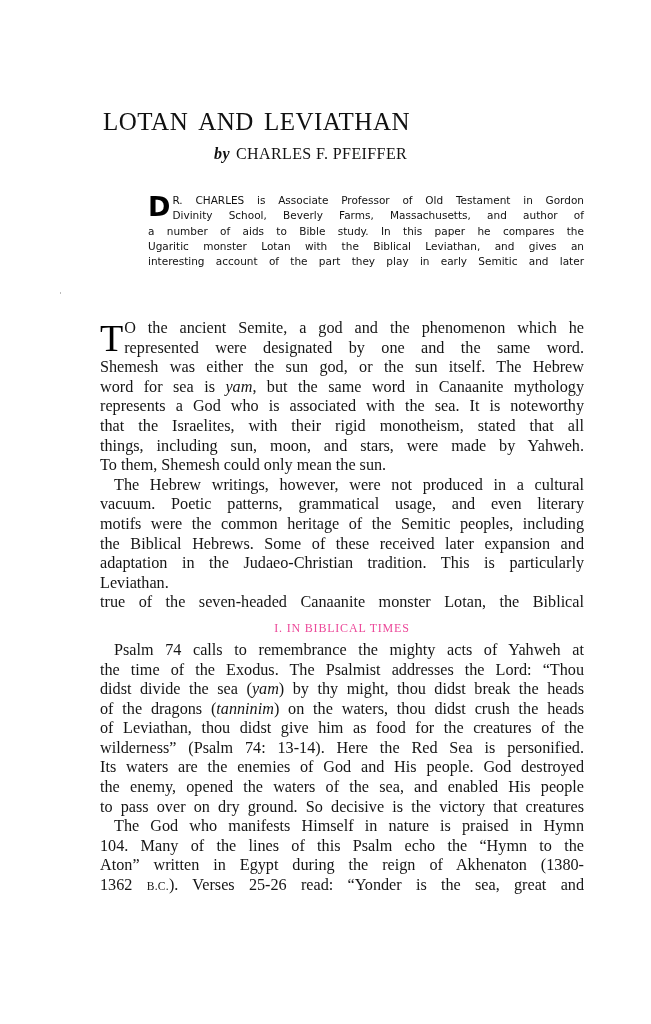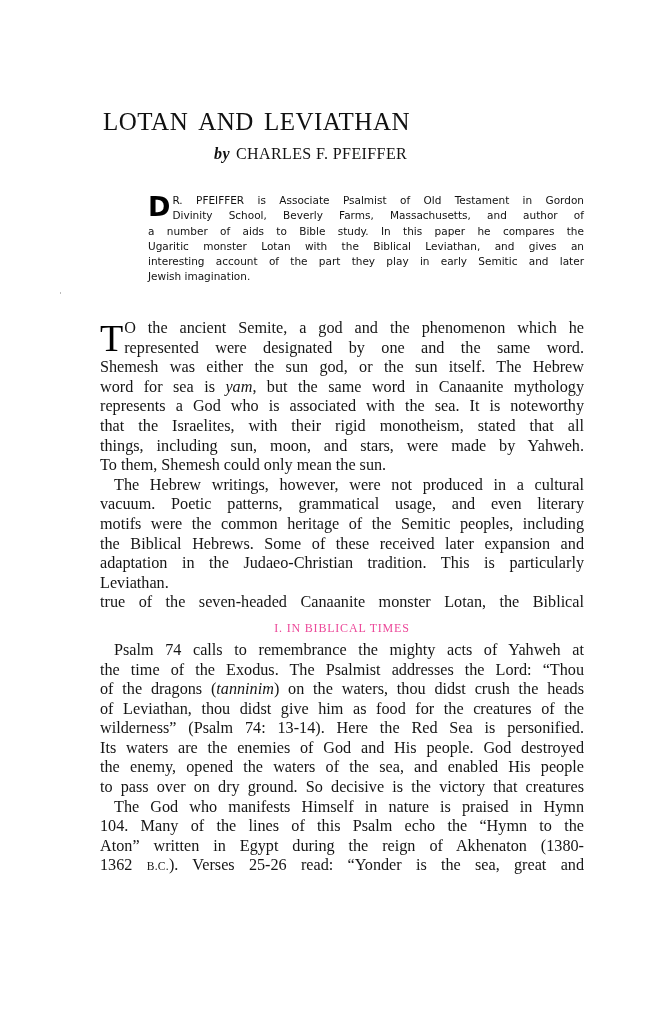--- a/index.html
+++ b/index.html
@@ -135,26 +135,25 @@
   <h1 class="title"><span>LOTAN</span><span class="gap"></span><span>AND</span><span class="gap"></span><span>LEVIATHAN</span></h1>
 
   <div class="byline">
     <span class="by">by</span><span>CHARLES F. PFEIFFER</span>
   </div>
 
   <div class="margin-mark"></div>
 
   <div class="abstract">
     <span class="dropcap-sans">D</span>
-    <span class="line">R. PFEIFFER is Associate Psalmist of Old Testament in Gordon</span>
+    <span class="line">R. CHARLES is Associate Professor of Old Testament in Gordon</span>
     <span class="line indent">Divinity School, Beverly Farms, Massachusetts, and author of</span>
     <span class="line">a number of aids to Bible study.  In this paper he compares the</span>
     <span class="line">Ugaritic monster Lotan with the Biblical Leviathan, and gives an</span>
     <span class="line">interesting account of the part they play in early Semitic and later</span>
-    <span class="line last">Jewish imagination.</span>
   </div>
 
   <div class="body-text">
 
     <div>
       <span class="dropcap-serif">T</span>
       <span class="ln">O the ancient Semite, a god and the phenomenon which he</span>
       <span class="ln dcind">represented were designated by one and the same word.</span>
       <span class="ln">Shemesh was either the sun god, or the sun itself.  The Hebrew</span>
       <span class="ln"><span>word for sea is </span><em>yam</em><span>, but the same word in Canaanite mythology</span></span>
@@ -172,20 +171,21 @@
       <span class="ln">adaptation in the Judaeo-Christian tradition.  This is particularly</span>
       <span class="ln last">Leviathan.</span>
       <span class="ln">true of the seven-headed Canaanite monster Lotan, the Biblical</span>
     </div>
 
     <span class="section-heading">I.  IN BIBLICAL TIMES</span>
 
     <div>
       <span class="ln pind">Psalm 74 calls to remembrance the mighty acts of Yahweh at</span>
       <span class="ln">the time of the Exodus.  The Psalmist addresses the Lord: “Thou</span>
+      <span class="ln"><span>didst divide the sea (</span><em>yam</em><span>) by thy might, thou didst break the heads</span></span>
       <span class="ln"><span>of the dragons (</span><em>tanninim</em><span>) on the waters, thou didst crush the heads</span></span>
       <span class="ln">of Leviathan, thou didst give him as food for the creatures of the</span>
       <span class="ln">wilderness” (Psalm 74: 13-14).  Here the Red Sea is personified.</span>
       <span class="ln">Its waters are the enemies of God and His people.  God destroyed</span>
       <span class="ln">the enemy, opened the waters of the sea, and enabled His people</span>
       <span class="ln">to pass over on dry ground. So decisive is the victory that creatures</span>
     </div>
 
     <div>
       <span class="ln pind">The God who manifests Himself in nature is praised in Hymn</span>

